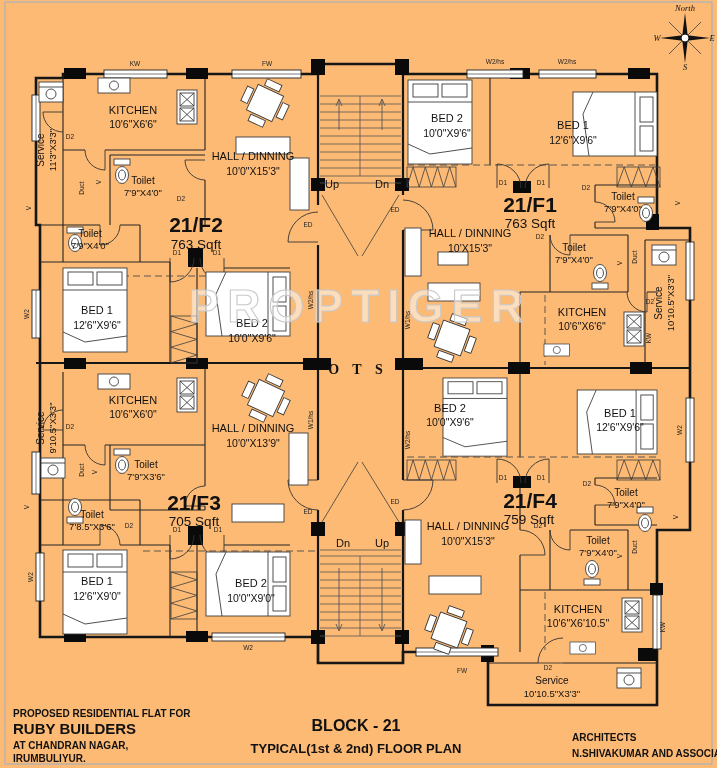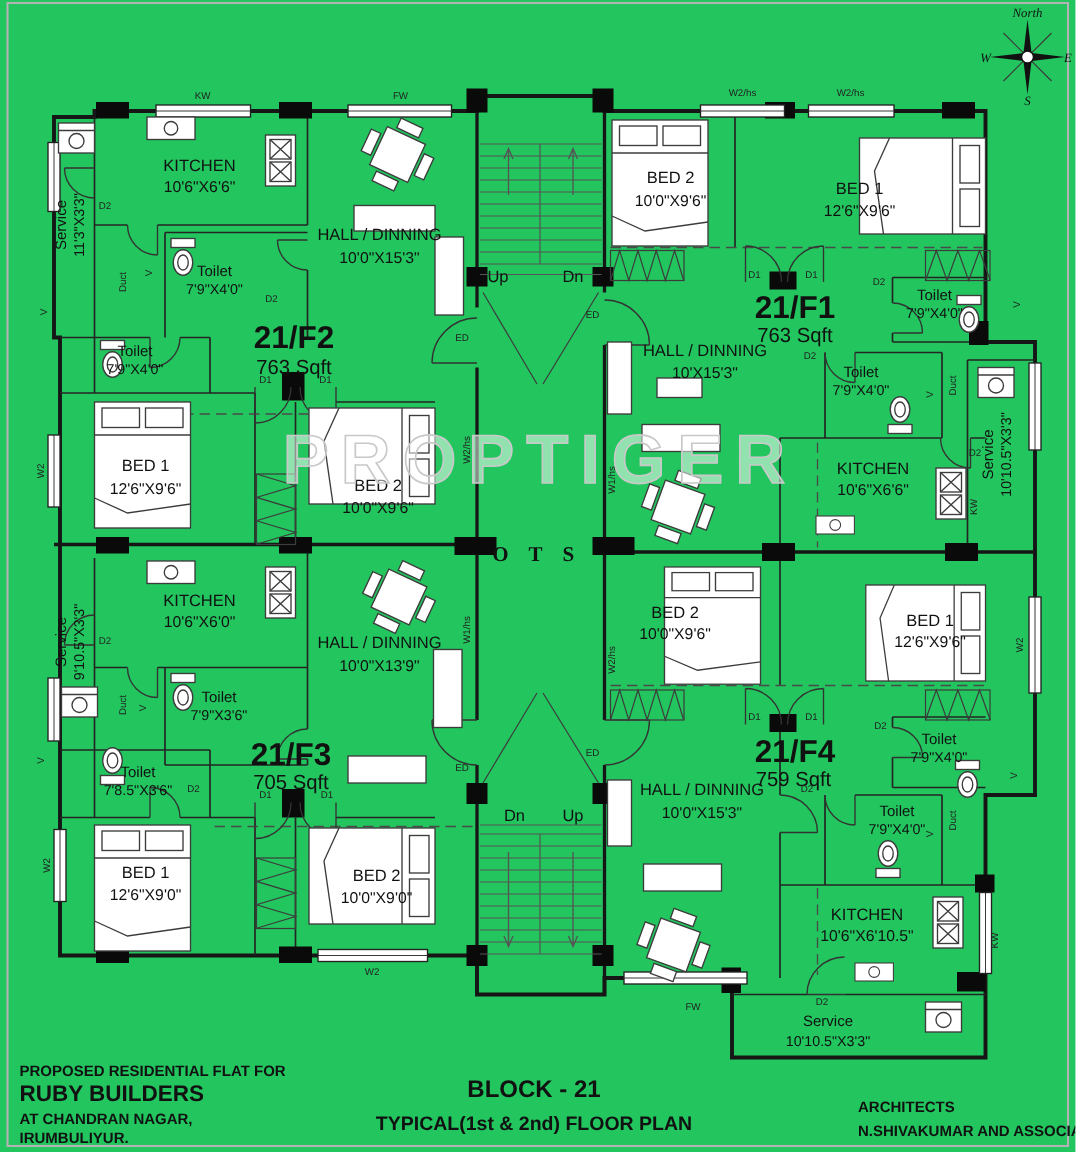--- a/index.html
+++ b/index.html
@@ -1,16 +1,16 @@
 <!DOCTYPE html>
 <html><head>
 <meta charset="utf-8">
 <style>
   html,body{margin:0;padding:0;background:#fff;}
-  .sheet{position:relative;width:717px;height:768px;background:#22c55e;overflow:hidden;
+  .sheet{position:relative;width:717px;height:768px;background:#fdba74;overflow:hidden;
          font-family:"Liberation Sans",sans-serif;}
   svg{display:block}
   .wall-outer{fill:none;stroke:#161616;stroke-width:2.6}
   .wall-mid{fill:none;stroke:#161616;stroke-width:2.2}
   .wall-in{fill:none;stroke:#242424;stroke-width:1.1}
   .dash{fill:none;stroke:#4a4a4a;stroke-width:.9;stroke-dasharray:7 4}
   .furn{fill:#fff;stroke:#3c3c3c;stroke-width:.9}
   .furnline{fill:none;stroke:#3c3c3c;stroke-width:.8}
   .door{fill:none;stroke:#333;stroke-width:.9}
   .col{fill:#0a0a0a;stroke:none}

